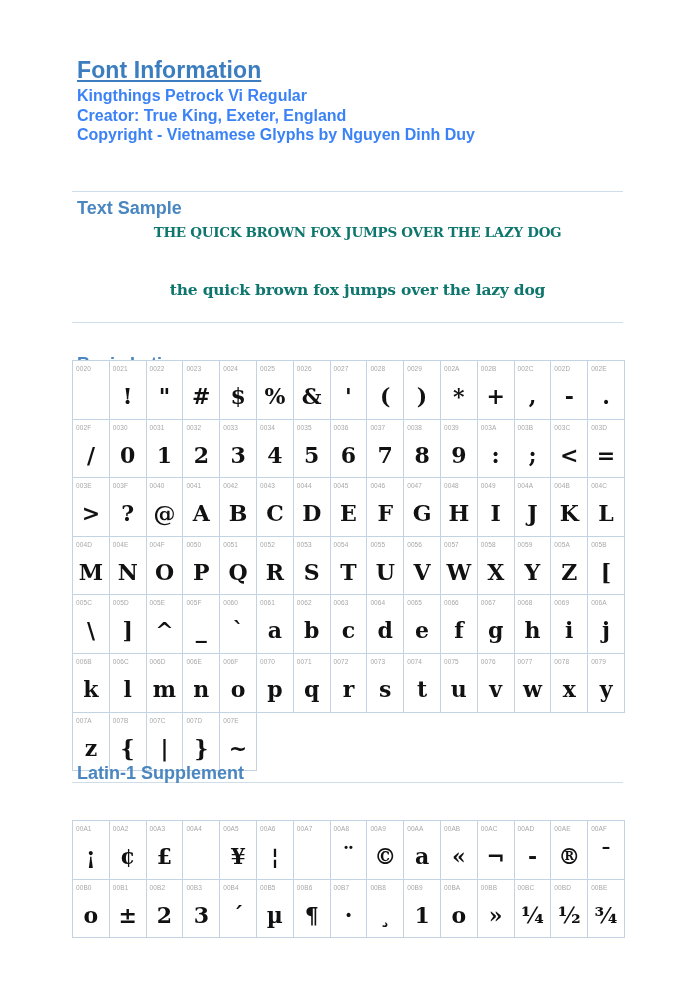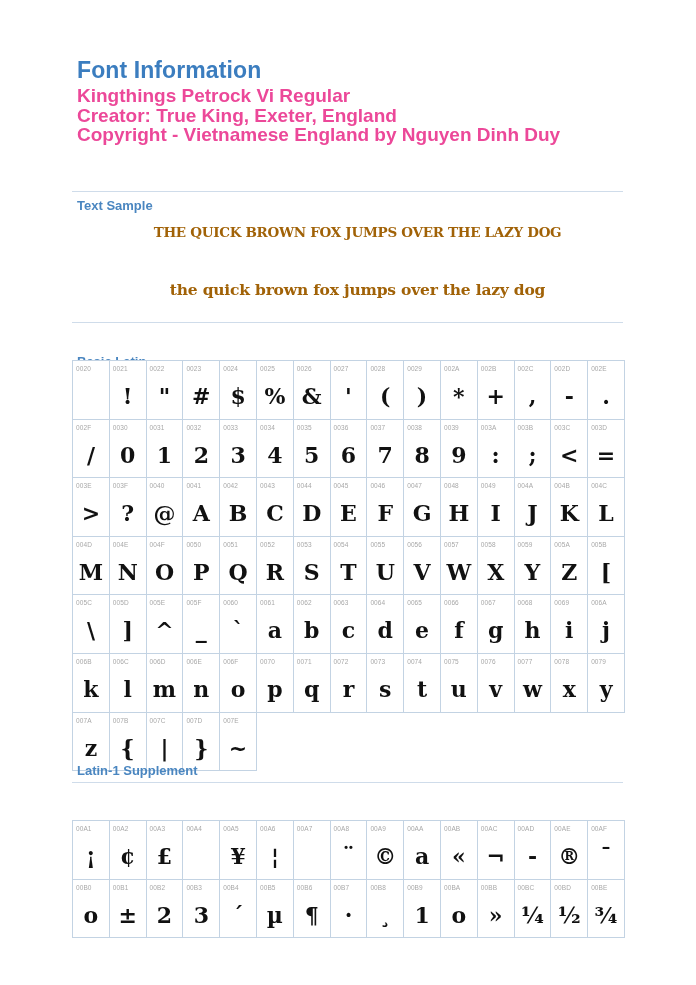--- a/index.html
+++ b/index.html
@@ -1,37 +1,37 @@
 <!DOCTYPE html>
 <html><head>
   <meta charset="utf-8">
   <style>
     html, body { margin: 0; padding: 0; background: #ffffff; }
     body { width: 696px; height: 985px; position: relative; overflow: hidden; font-family: "Liberation Sans", sans-serif; color: #111; }
-    .title { position: absolute; left: 77px; top: 57px; font-size: 23px; font-weight: bold; color: #3b7dbf; letter-spacing: 0.1px; }
-    .meta { position: absolute; left: 77px; top: 86px; font-size: 19px; font-weight: bold; line-height: 19.5px; color: #ec4899; }
+    .title { position: absolute; left: 77px; top: 57px; font-size: 23px; font-weight: bold; color: #3b7dbf; letter-spacing: 0.1px; text-decoration: underline; }
+    .meta { position: absolute; left: 77px; top: 86px; font-size: 16px; font-weight: bold; line-height: 19.5px; color: #3b82f6; }
     .meta div { white-space: nowrap; }
     .divider { position: absolute; left: 72px; width: 551px; height: 0; border-top: 1.5px solid #cfdcea; }
-    .section-heading { position: absolute; left: 77px; font-size: 13px; font-weight: bold; color: #4a86c0; }
-    .sample { position: absolute; left: 72px; width: 551px; text-align: center; font-family: "DejaVu Serif", serif; font-weight: bold; color: #a16207; }
+    .section-heading { position: absolute; left: 77px; font-size: 18px; font-weight: bold; color: #4a86c0; }
+    .sample { position: absolute; left: 72px; width: 551px; text-align: center; font-family: "DejaVu Serif", serif; font-weight: bold; color: #0f766e; }
     .sample-upper { top: 224px; font-size: 13.5px; letter-spacing: -0.3px; padding-left: 20px; box-sizing: border-box; }
     .sample-lower { top: 280px; font-size: 15.5px; letter-spacing: -0.2px; padding-left: 20px; box-sizing: border-box; }
     .grid { position: absolute; left: 72px; display: grid; grid-template-columns: repeat(15, 36.8px); border-top: 1px solid #c3d3e3; border-left: 1px solid #c3d3e3; }
     .cell { position: relative; height: 58.6px; border-right: 1px solid #c3d3e3; border-bottom: 1px solid #c3d3e3; box-sizing: border-box; background: #fff; }
     .cell .code { position: absolute; left: 3px; top: 4px; font-size: 6.5px; color: #a8a8a8; letter-spacing: 0.1px; }
     .cell .glyph { position: absolute; left: 0; right: 0; top: 20px; text-align: center; font-family: "DejaVu Serif", serif; font-weight: bold; font-size: 22px; color: #111; line-height: 30px; }
   </style>
 </head>
 <body>
 
 <div class="title">Font Information</div>
 <div class="meta">
   <div>Kingthings Petrock Vi Regular</div>
   <div>Creator: True King, Exeter, England</div>
-  <div>Copyright - Vietnamese England by Nguyen Dinh Duy</div>
+  <div>Copyright - Vietnamese Glyphs by Nguyen Dinh Duy</div>
 </div>
 
 <div class="divider" style="top:191px;"></div>
 <div class="section-heading" style="top:198px;">Text Sample</div>
 <div class="sample sample-upper">THE QUICK BROWN FOX JUMPS OVER THE LAZY DOG</div>
 <div class="sample sample-lower">the quick brown fox jumps over the lazy dog</div>
 
 <div class="divider" style="top:322px;"></div>
 <div class="section-heading" style="top:331px;margin-top:23px;">Basic Latin</div>
 <div class="grid" id="grid-basic" style="top:360px;">

